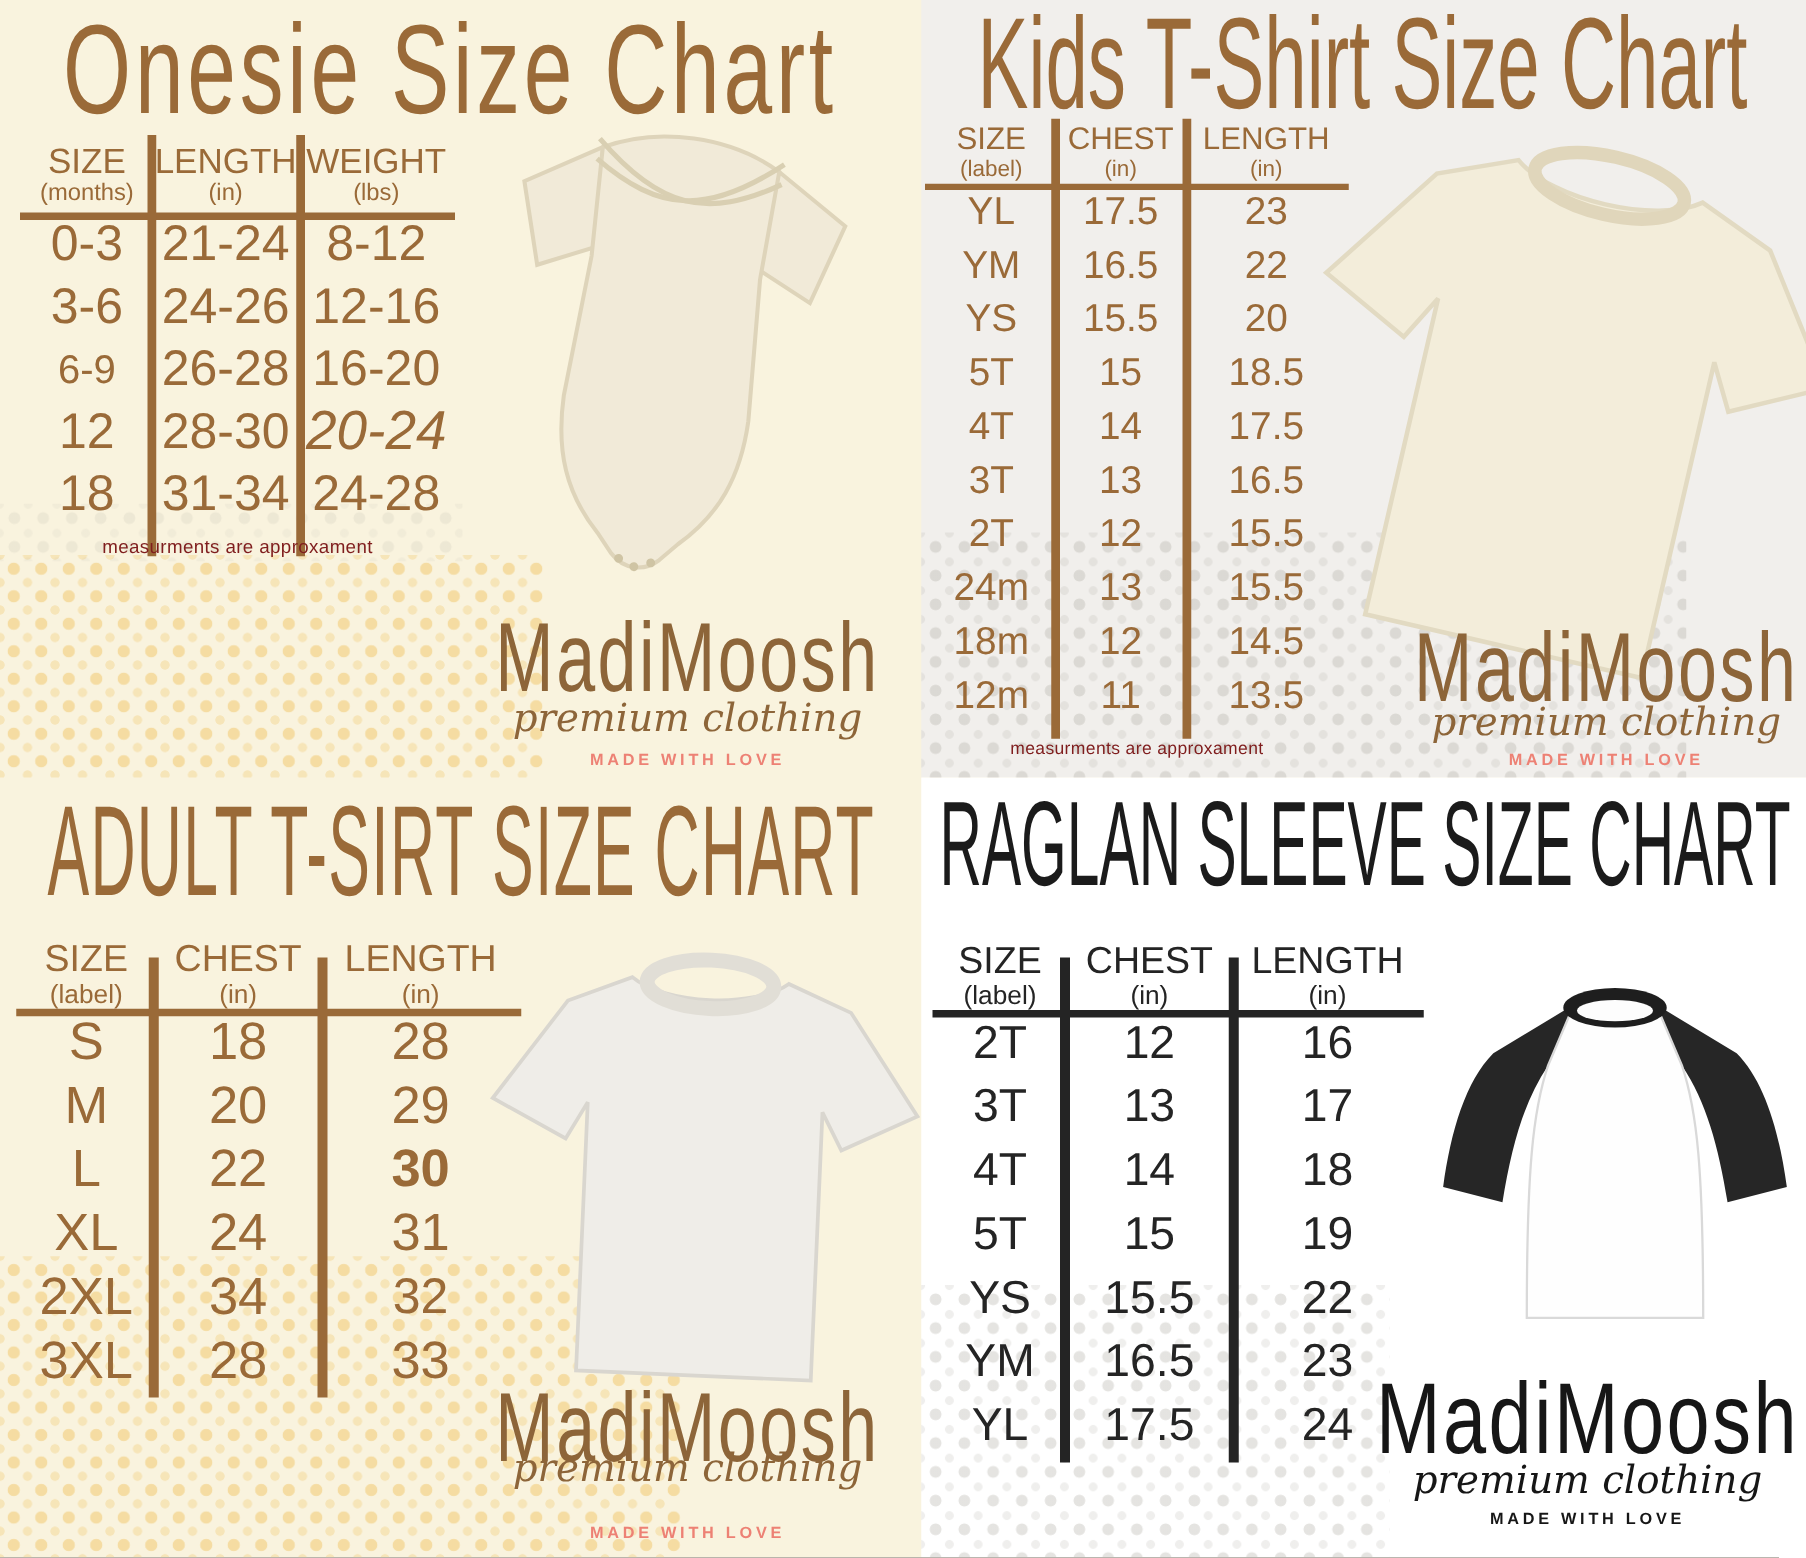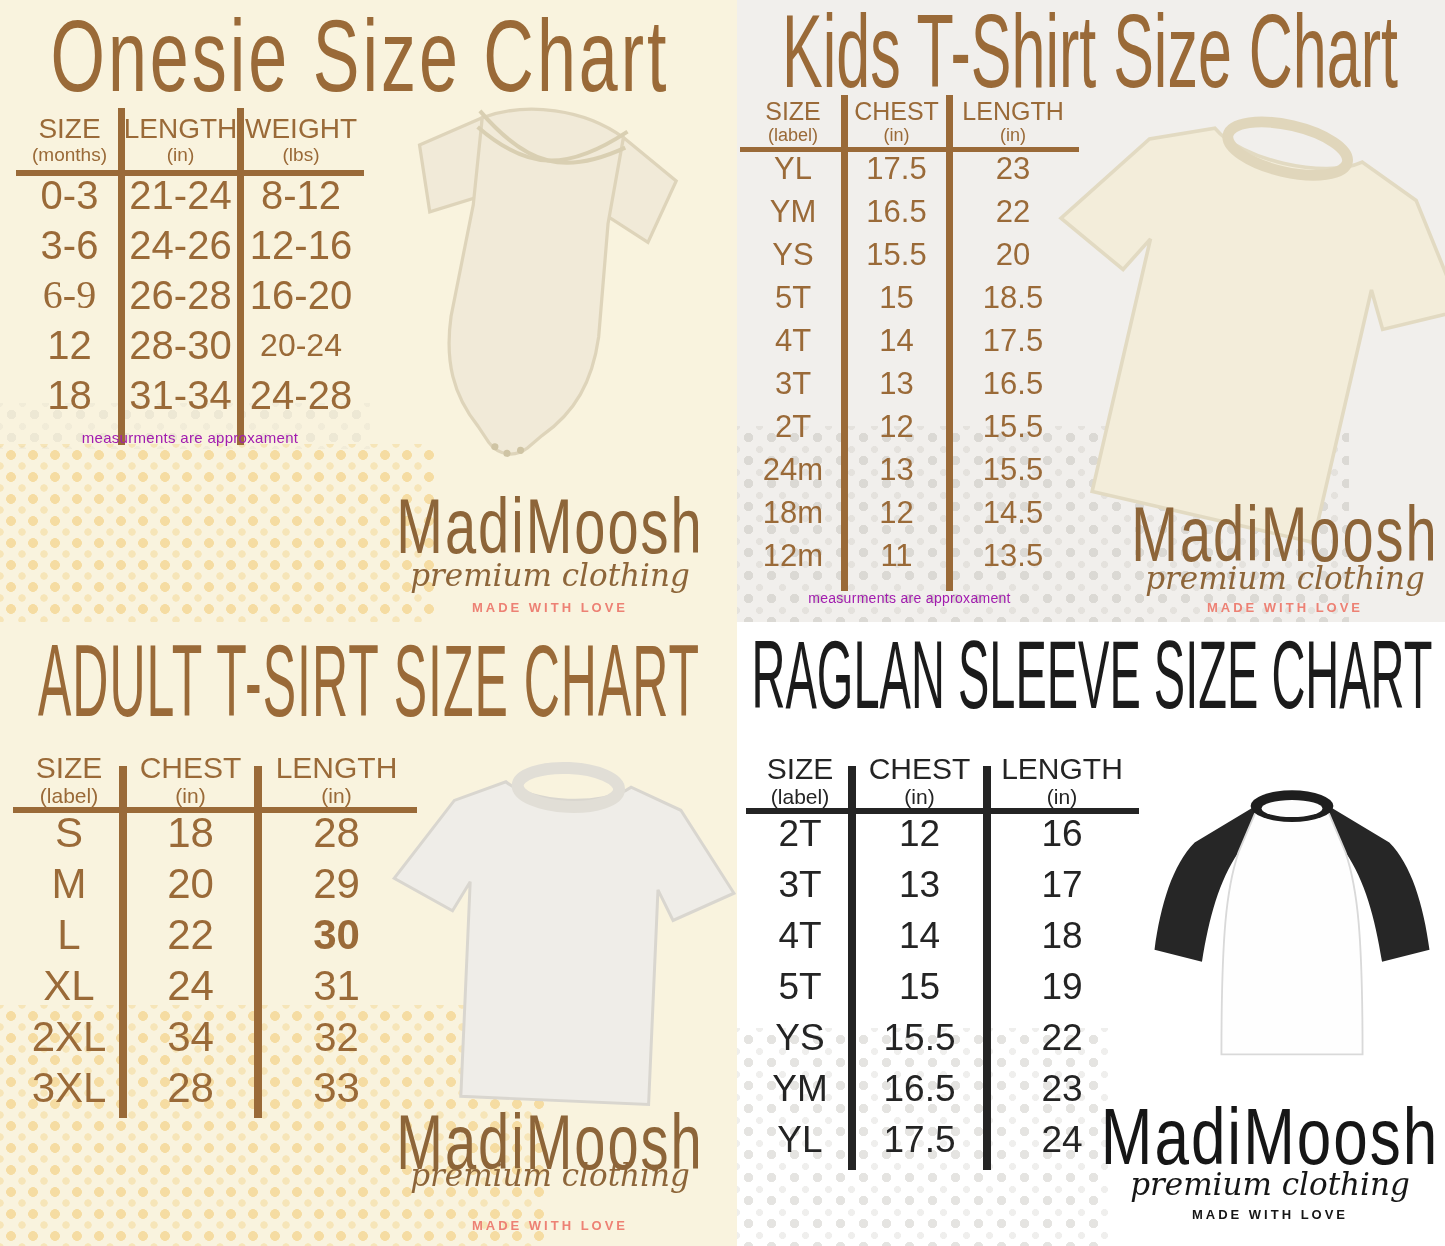--- a/index.html
+++ b/index.html
@@ -31,21 +31,21 @@
   .t3{left:742px;top:626px;width:700px;font-size:47px;letter-spacing:0px;transform:scaleY(2.05);color:#1b1b1b;}
   
   .size-table{position:absolute;}
   .hcell,.vcell{position:absolute;display:flex;align-items:center;justify-content:center;line-height:1;}
   .hcell{flex-direction:column;gap:2px;}
   .hlabel,.hunit{display:block;}
   .tdivider,.trule{position:absolute;}
   .ink-brown{color:#9a6a38;}
   .ink-black{color:#242424;}
   
-  .note{position:absolute;text-align:center;color:#a21caf;letter-spacing:.3px;}
+  .note{position:absolute;text-align:center;color:#7f1d1d;letter-spacing:.3px;}
   .n0{left:18px;top:429px;width:344px;font-size:15px;}
   .n1{left:742px;top:590px;width:335px;font-size:14px;}
   
   .logo-line{position:absolute;text-align:center;white-space:nowrap;line-height:1;transform-origin:top center;}
   .logo-name{font-size:56px;letter-spacing:2px;transform:scaleY(1.4);color:#8d6539;}
   .logo-tag{font-family:"DejaVu Serif","Liberation Serif",serif;font-style:italic;font-size:31px;color:#8d6539;}
   .logo-motto{font-size:13px;letter-spacing:3px;color:#ed8174;font-weight:700;}
   .logo-black .logo-name,.logo-black .logo-tag{color:#161616;}
   .logo-black .logo-motto{color:#161616;}
   svg{position:absolute;overflow:visible;}
@@ -115,26 +115,26 @@
       </div>
       <div class="trule" style="left: -2px; top: 62px; width: 348px; height: 6px; background: rgb(154, 106, 56);"></div>
       <div class="tdivider" style="left: 99.5px; top: 0px; width: 7px; height: 337px; background: rgb(154, 106, 56);"></div>
       <div class="tdivider" style="left: 218.5px; top: 0px; width: 7px; height: 337px; background: rgb(154, 106, 56);"></div>
       <div class="vcell ink-brown" style="left: 0px; top: 62px; width: 103px; height: 50px; font-size: 40px;">0-3</div>
       <div class="vcell ink-brown" style="left: 103px; top: 62px; width: 119px; height: 50px; font-size: 40px;">21-24</div>
       <div class="vcell ink-brown" style="left: 222px; top: 62px; width: 122px; height: 50px; font-size: 40px;">8-12</div>
       <div class="vcell ink-brown" style="left: 0px; top: 112px; width: 103px; height: 50px; font-size: 40px;">3-6</div>
       <div class="vcell ink-brown" style="left: 103px; top: 112px; width: 119px; height: 50px; font-size: 40px;">24-26</div>
       <div class="vcell ink-brown" style="left: 222px; top: 112px; width: 122px; height: 50px; font-size: 40px;">12-16</div>
-      <div class="vcell ink-brown" style="left: 0px; top: 162px; width: 103px; height: 50px; font-size: 40px; font-family: Liberation Serif, serif;">6-9</div>
+      <div class="vcell ink-brown" style="left: 0px; top: 162px; width: 103px; height: 50px; font-size: 32px;">6-9</div>
       <div class="vcell ink-brown" style="left: 103px; top: 162px; width: 119px; height: 50px; font-size: 40px;">26-28</div>
       <div class="vcell ink-brown" style="left: 222px; top: 162px; width: 122px; height: 50px; font-size: 40px;">16-20</div>
       <div class="vcell ink-brown" style="left: 0px; top: 212px; width: 103px; height: 50px; font-size: 40px;">12</div>
       <div class="vcell ink-brown" style="left: 103px; top: 212px; width: 119px; height: 50px; font-size: 40px;">28-30</div>
-      <div class="vcell ink-brown" style="left: 222px; top: 212px; width: 122px; height: 50px; font-size: 32px;">20-24</div>
+      <div class="vcell ink-brown" style="left: 222px; top: 212px; width: 122px; height: 50px; font-size: 44px; font-style: italic;">20-24</div>
       <div class="vcell ink-brown" style="left: 0px; top: 262px; width: 103px; height: 50px; font-size: 40px;">18</div>
       <div class="vcell ink-brown" style="left: 103px; top: 262px; width: 119px; height: 50px; font-size: 40px;">31-34</div>
       <div class="vcell ink-brown" style="left: 222px; top: 262px; width: 122px; height: 50px; font-size: 40px;">24-28</div>
     </div>
   <div class="size-table" id="table-1" style="left: 742px; top: 95px; width: 335px; height: 496px;">
       <div class="hcell ink-brown" style="left: 0px; top: 0px; width: 102px; height: 52px;">
         <span class="hlabel" style="font-size: 25px;">SIZE</span>
         <span class="hunit" style="font-size: 18px;">(label)</span>
       </div>
       <div class="hcell ink-brown" style="left: 102px; top: 0px; width: 105px; height: 52px;">

